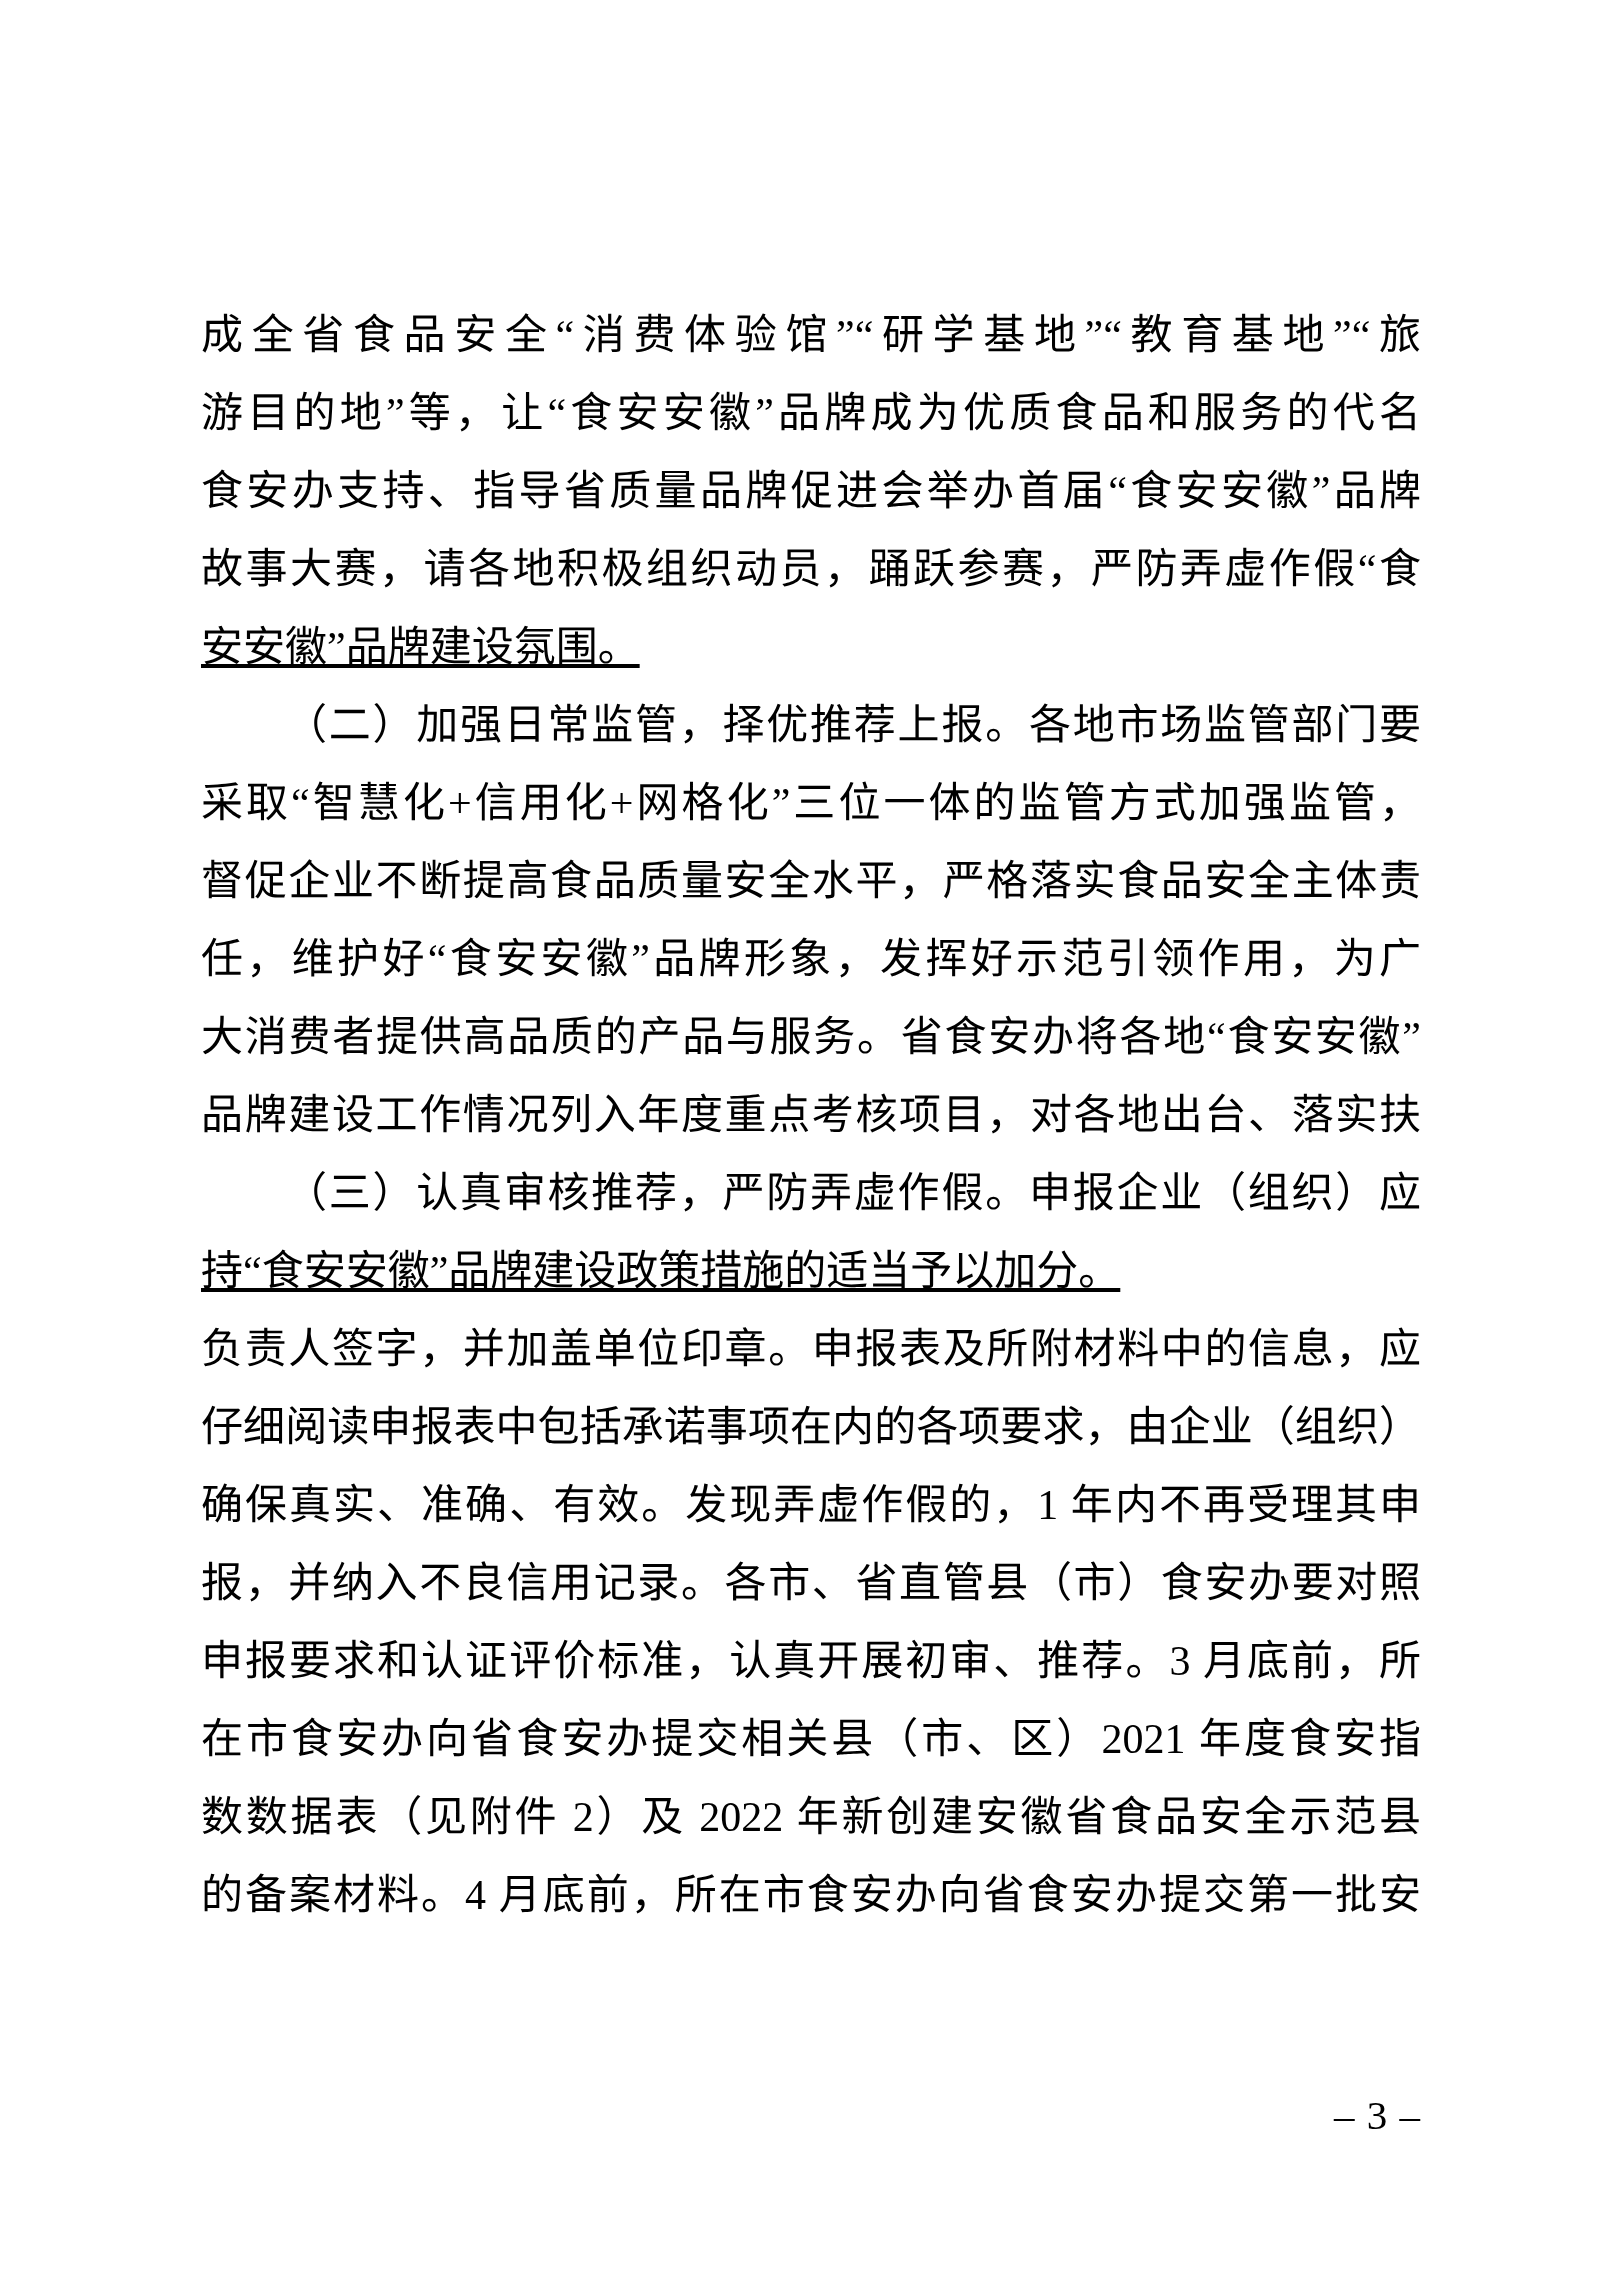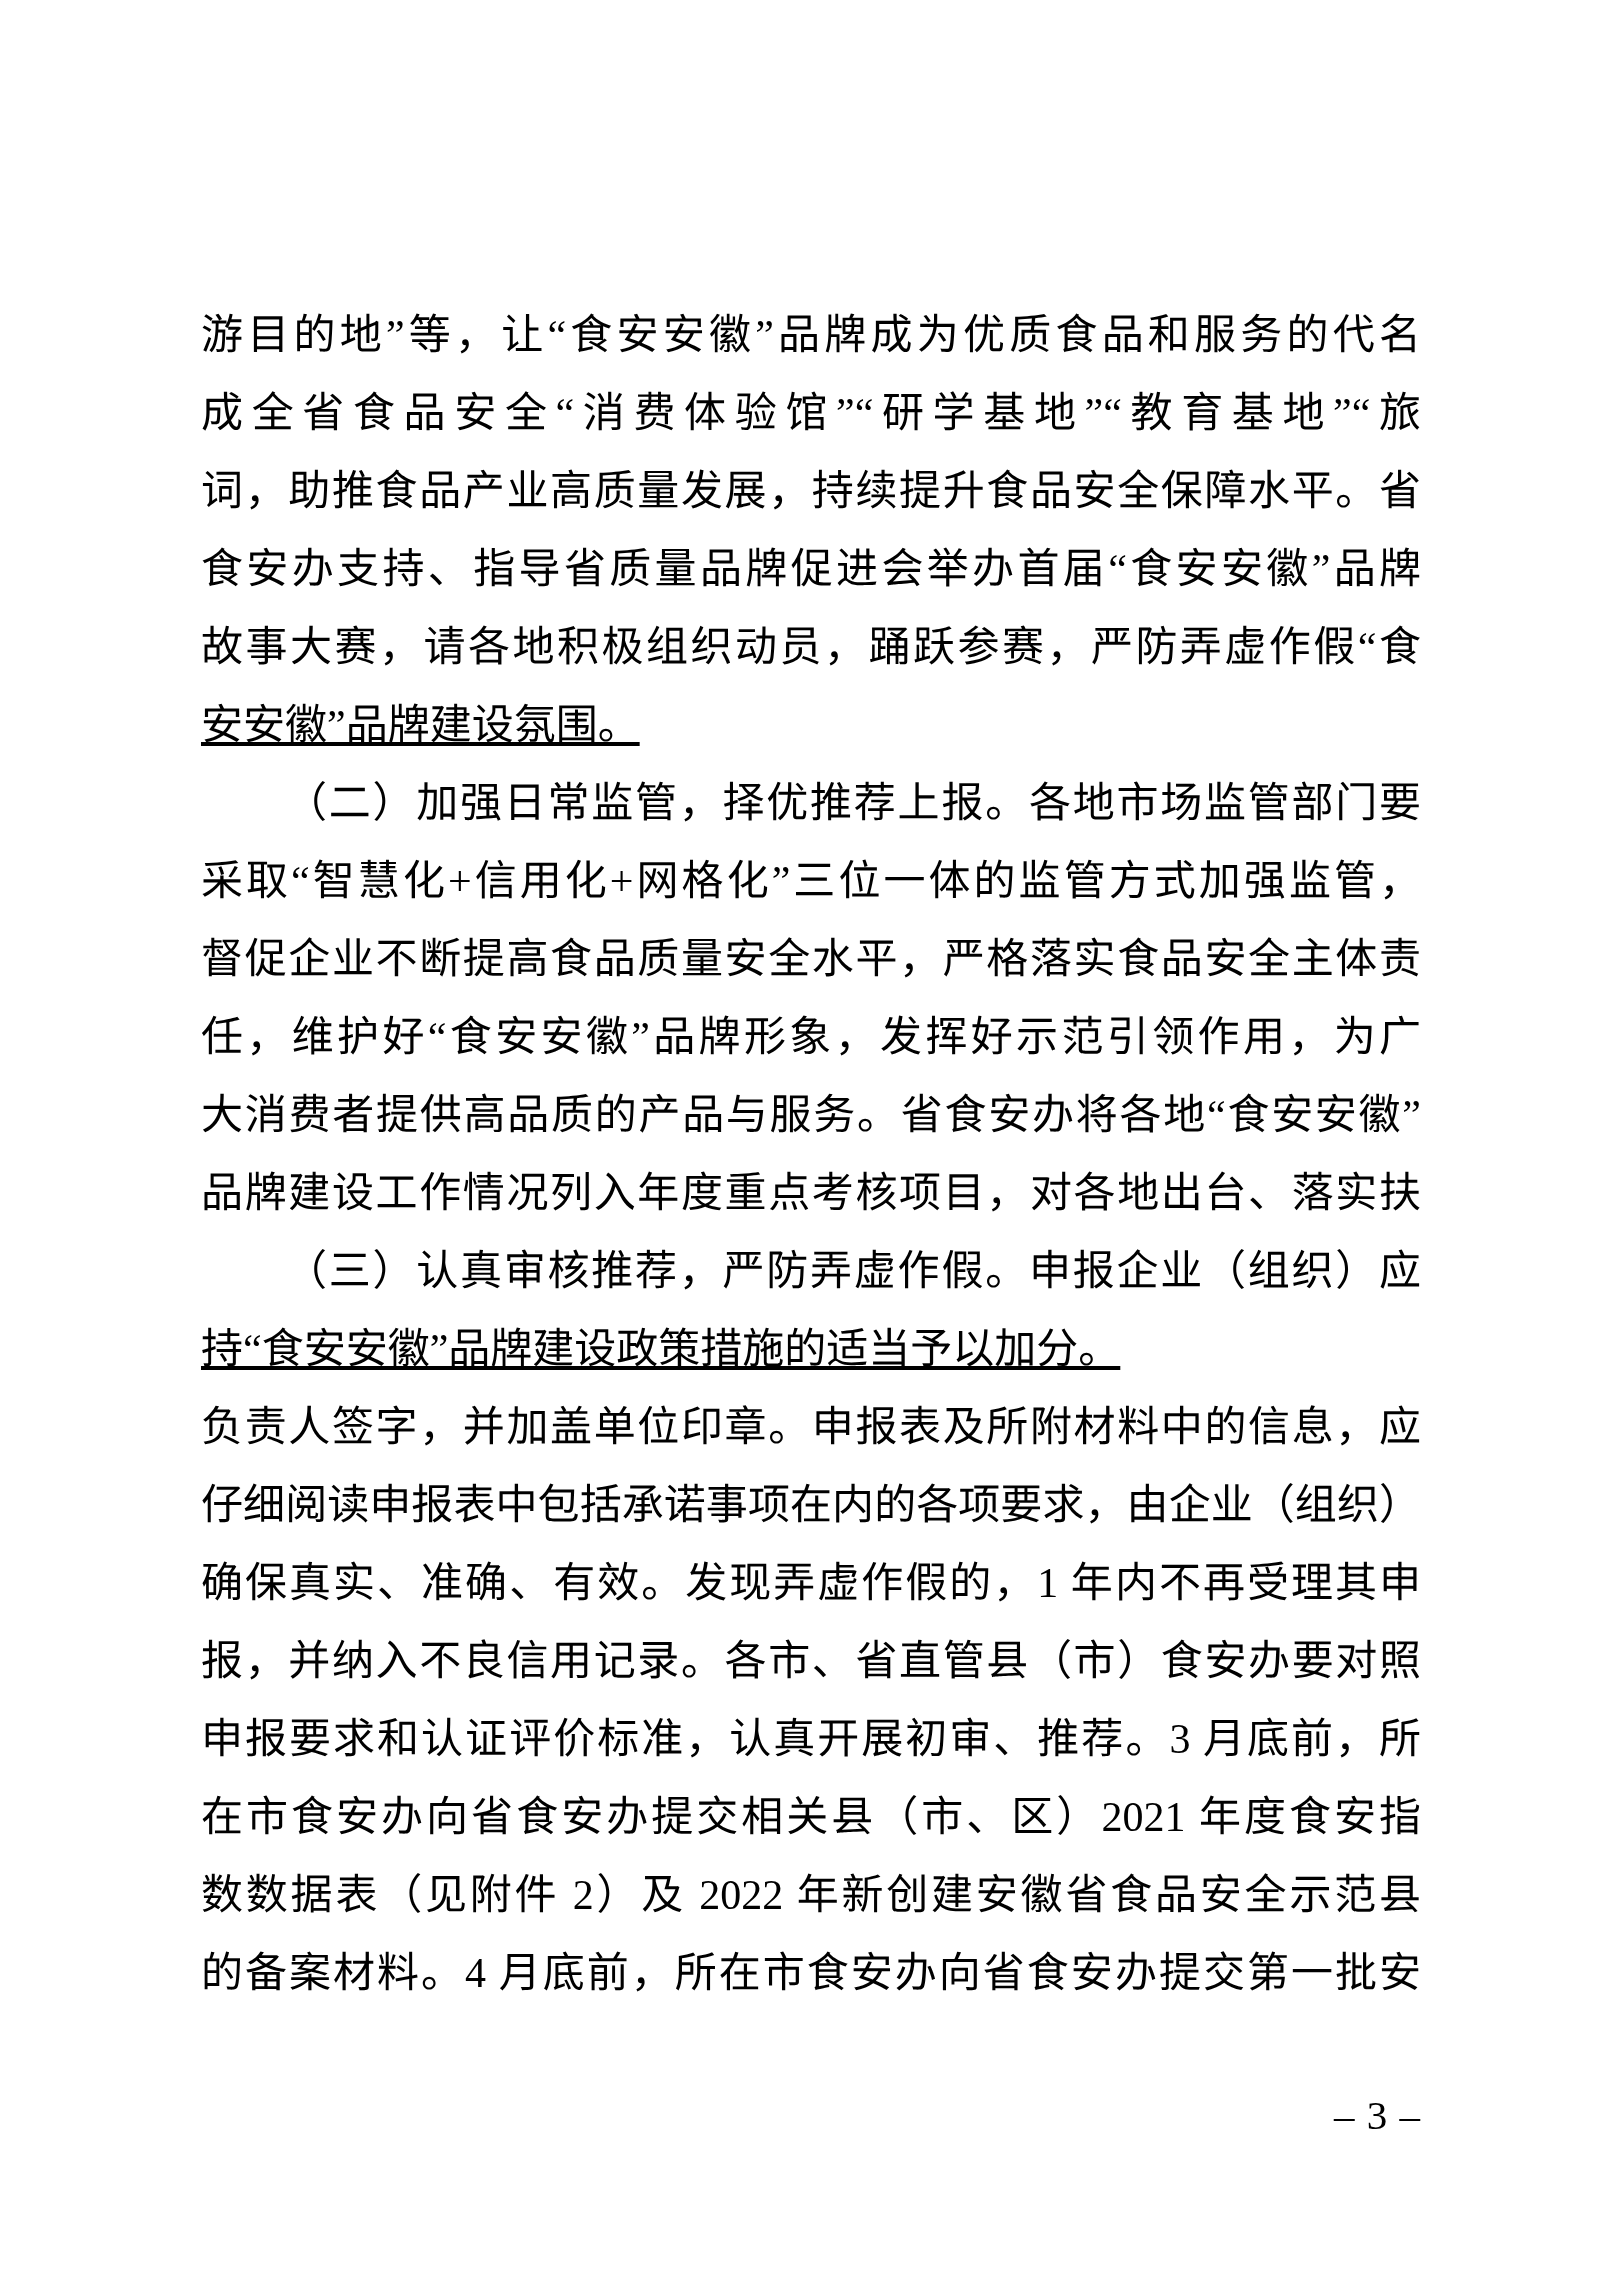--- a/index.html
+++ b/index.html
@@ -48,23 +48,22 @@
     line-height: 59px;
     letter-spacing: 1px;
     text-align: right;
   }
 </style>
 </head>
 <body>
 
 <div class="page">
   <div class="body-text">
+      <div class="line"><span>成全省食品安全“消费体验馆”“研学基地”“教育基地”“旅</span></div>
       <div class="line"><span>游目的地”等，让“食安安徽”品牌成为优质食品和服务的代名</span></div>
-      <div class="line"><span>成全省食品安全“消费体验馆”“研学基地”“教育基地”“旅</span></div>
-      <div class="line"><span>词，助推食品产业高质量发展，持续提升食品安全保障水平。省</span></div>
       <div class="line"><span>食安办支持、指导省质量品牌促进会举办首届“食安安徽”品牌</span></div>
       <div class="line"><span>故事大赛，请各地积极组织动员，踊跃参赛，严防弄虚作假“食</span></div>
       <div class="line nojust"><span>安安徽”品牌建设氛围。</span></div>
       <div class="line indent"><b>（二）加强日常监管，择优推荐上报。</b><span>各地市场监管部门要</span></div>
       <div class="line"><span>采取“智慧化+信用化+网格化”三位一体的监管方式加强监管，</span></div>
       <div class="line"><span>督促企业不断提高食品质量安全水平，严格落实食品安全主体责</span></div>
       <div class="line"><span>任，维护好“食安安徽”品牌形象，发挥好示范引领作用，为广</span></div>
       <div class="line"><span>大消费者提供高品质的产品与服务。省食安办将各地“食安安徽”</span></div>
       <div class="line"><span>品牌建设工作情况列入年度重点考核项目，对各地出台、落实扶</span></div>
       <div class="line indent"><b>（三）认真审核推荐，严防弄虚作假。</b><span>申报企业（组织）应</span></div>

